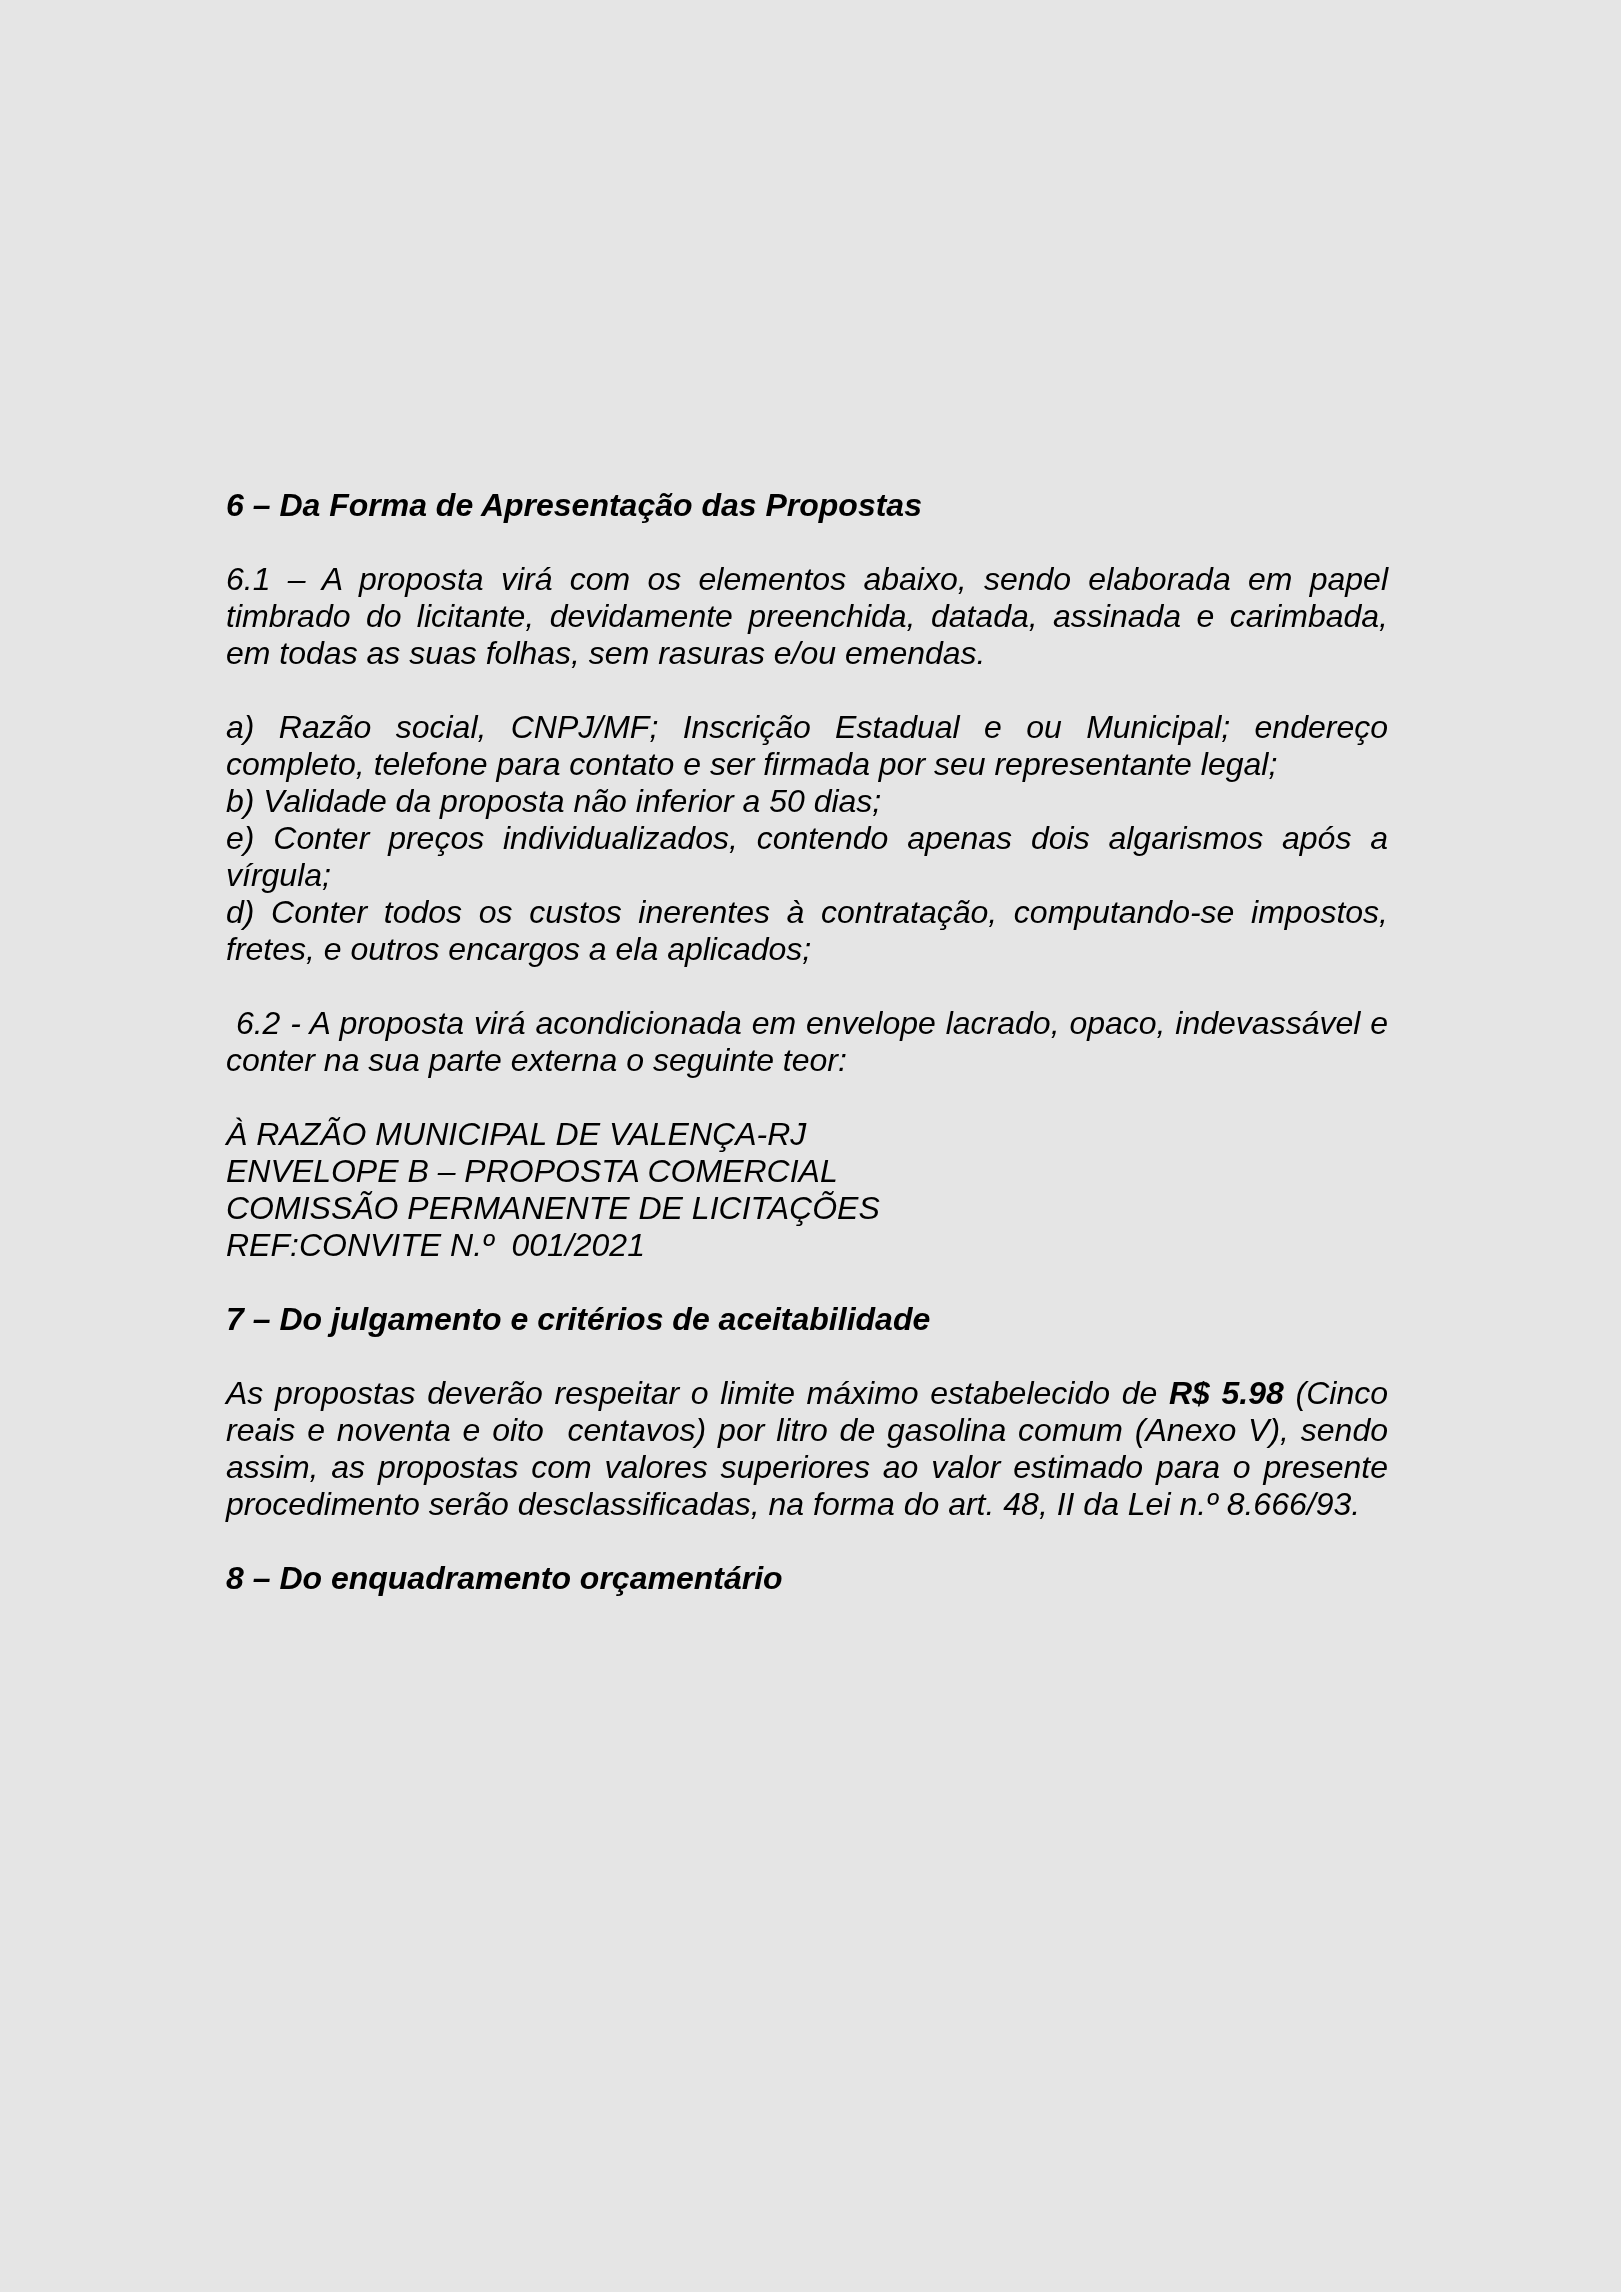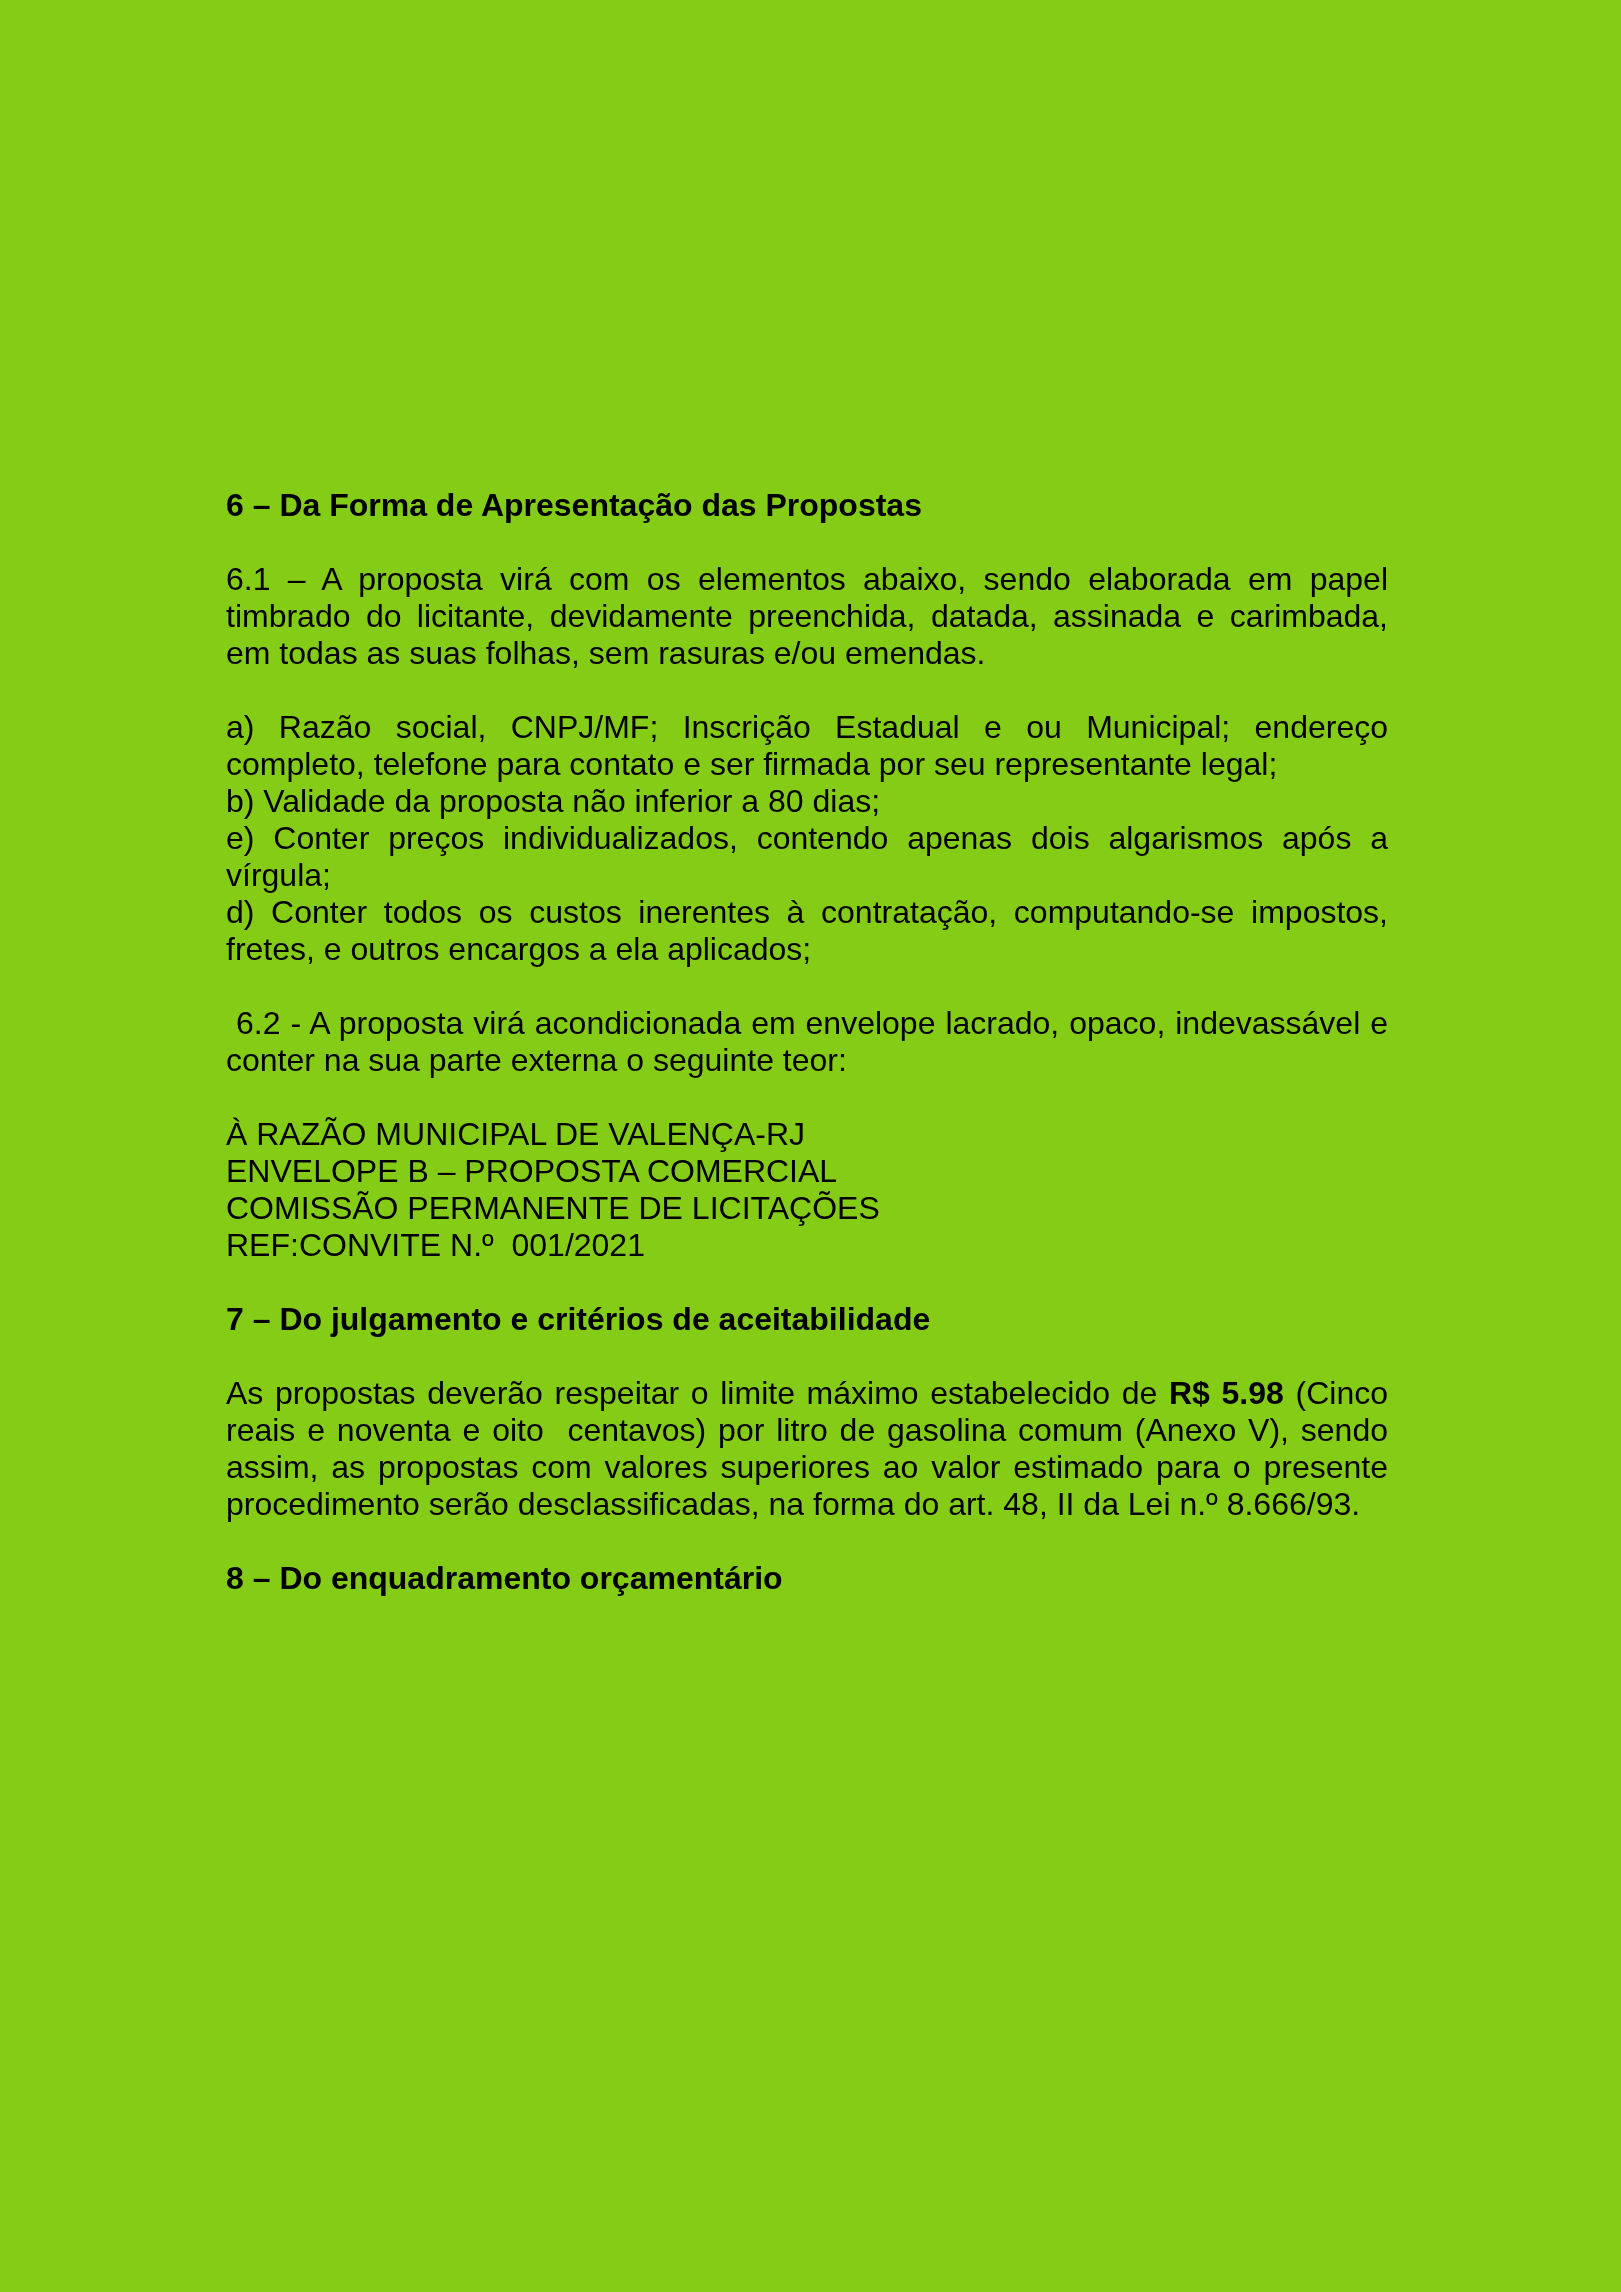--- a/index.html
+++ b/index.html
@@ -4,22 +4,23 @@
 <style>
   html, body {
     margin: 0;
     padding: 0;
     background: #ffffff;
   }
   .page {
     position: relative;
     width: 1621px;
     height: 2293px;
-    background: #84cc16;
+    background: #e5e5e5;
     overflow: hidden;
+    font-style: italic;
   }
   .content {
     position: absolute;
     left: 226px;
     top: 487px;
     width: 1162px;
     color: #000000;
     font-family: "Liberation Sans", sans-serif;
     font-size: 32px;
     line-height: 37px;
@@ -38,21 +39,21 @@
 </head>
 <body>
 
 <div class="page">
   <div class="content">
       <p class="blk heading"><span class="seg bold">6 – Da Forma de Apresentação das Propostas</span></p>
       <div class="blk blank"></div>
       <p class="blk para justify"><span class="seg">6.1 – A proposta virá com os elementos abaixo, sendo elaborada em papel timbrado do licitante, devidamente preenchida, datada, assinada e carimbada, em todas as suas folhas, sem rasuras e/ou emendas.</span></p>
       <div class="blk blank"></div>
       <p class="blk para justify"><span class="seg">a) Razão social, CNPJ/MF; Inscrição Estadual e ou Municipal; endereço completo, telefone para contato e ser firmada por seu representante legal;</span></p>
-      <p class="blk para justify"><span class="seg">b) Validade da proposta não inferior a 80 dias;</span></p>
+      <p class="blk para justify"><span class="seg">b) Validade da proposta não inferior a 50 dias;</span></p>
       <p class="blk para justify"><span class="seg">e) Conter preços individualizados, contendo apenas dois algarismos após a vírgula;</span></p>
       <p class="blk para justify"><span class="seg">d) Conter todos os custos inerentes à contratação, computando-se impostos, fretes, e outros encargos a ela aplicados;</span></p>
       <div class="blk blank"></div>
       <p class="blk para justify"><span class="seg"> 6.2 - A proposta virá acondicionada em envelope lacrado, opaco, indevassável e conter na sua parte externa o seguinte teor:</span></p>
       <div class="blk blank"></div>
       <p class="blk lines"><span class="addr-line">À RAZÃO MUNICIPAL DE VALENÇA-RJ</span><span class="addr-line">ENVELOPE B – PROPOSTA COMERCIAL</span><span class="addr-line">COMISSÃO PERMANENTE DE LICITAÇÕES</span><span class="addr-line">REF:CONVITE N.º  001/2021</span></p>
       <div class="blk blank"></div>
       <p class="blk heading"><span class="seg bold">7 – Do julgamento e critérios de aceitabilidade</span></p>
       <div class="blk blank"></div>
       <p class="blk para justify"><span class="seg">As propostas deverão respeitar o limite máximo estabelecido de </span><span class="seg bold">R$ 5.98</span><span class="seg"> (Cinco reais e noventa e oito  centavos) por litro de gasolina comum (Anexo V), sendo assim, as propostas com valores superiores ao valor estimado para o presente procedimento serão desclassificadas, na forma do art. 48, II da Lei n.º 8.666/93.</span></p>

